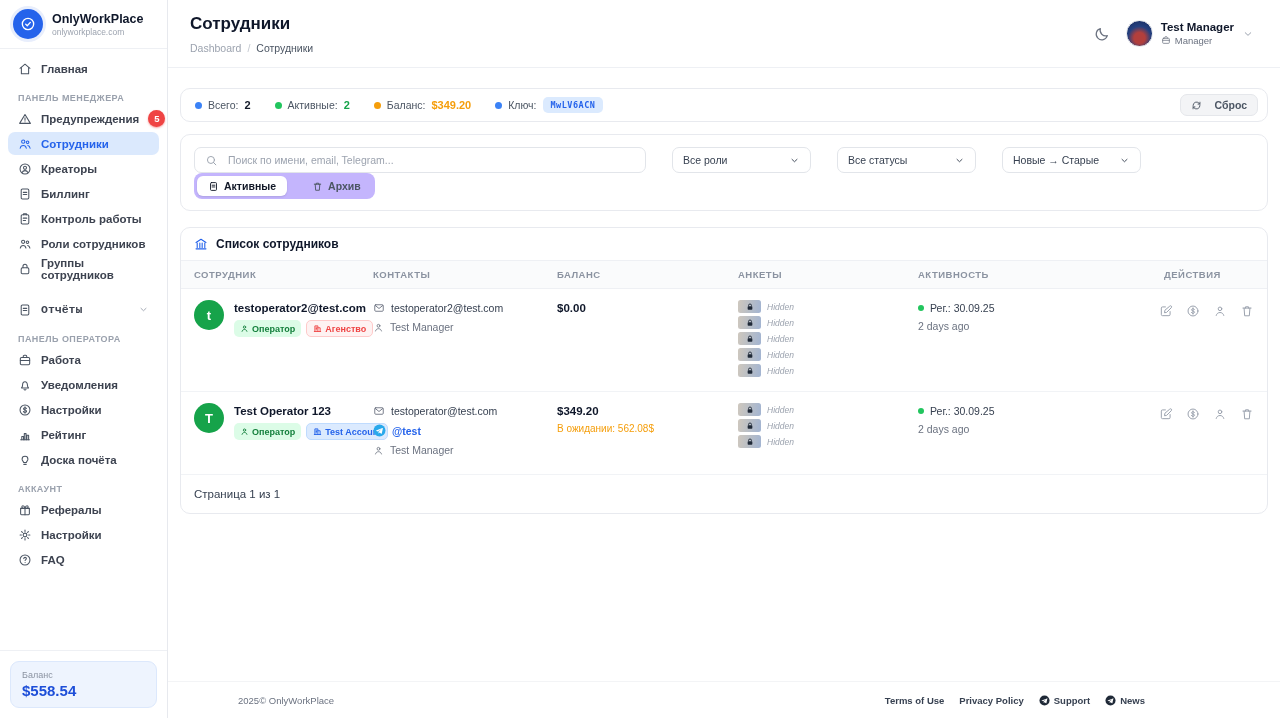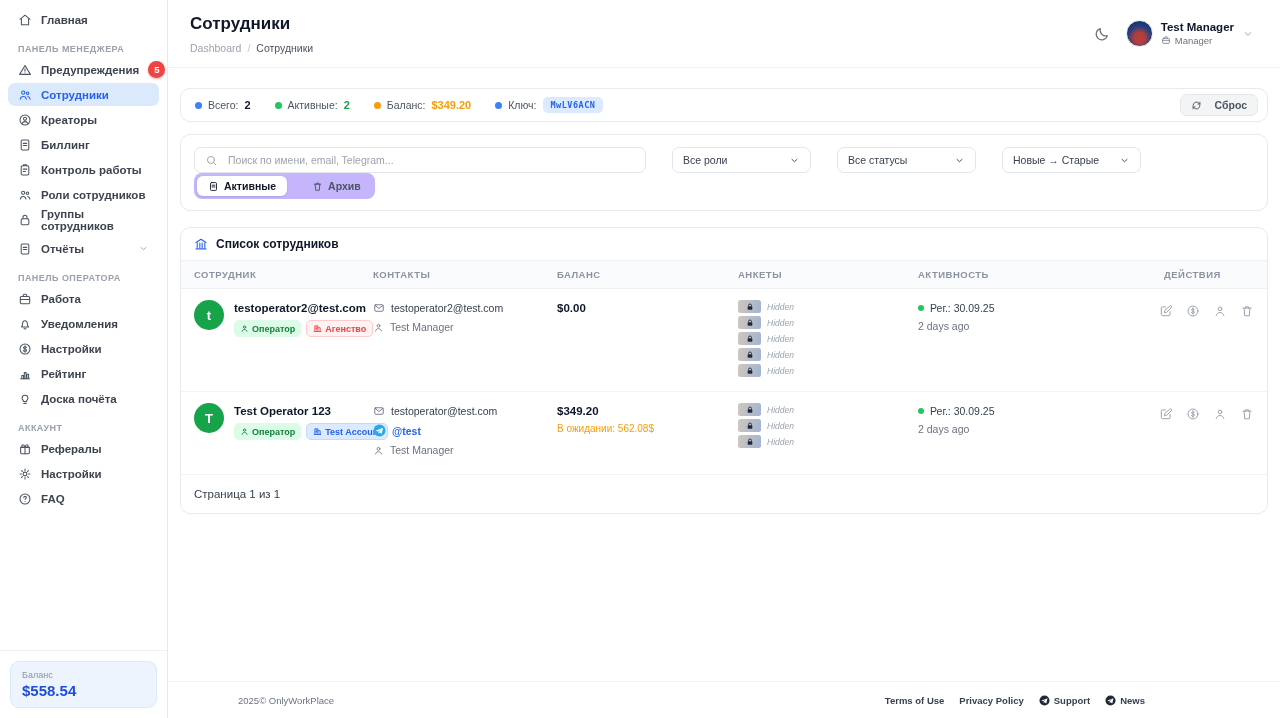--- a/index.html
+++ b/index.html
@@ -9,21 +9,21 @@
 
   
   .sidebar{width:168px;min-width:168px;background:#fff;border-right:1px solid #e7e9ee;display:flex;flex-direction:column;}
   .logo-row{display:flex;align-items:center;gap:9px;height:49px;padding:0 13px;border-bottom:1px solid #eef0f4;}
   .logo-icon{width:30px;height:30px;min-width:30px;border-radius:50%;background:#2563eb;color:#fff;display:flex;align-items:center;justify-content:center;box-shadow:0 0 0 3px #e8eefc;}
   .brand-name{font-size:12.5px;font-weight:bold;color:#0f172a;line-height:1.2;}
   .brand-domain{font-size:8.5px;color:#9ca3af;}
   #sidebar-nav{flex:1;padding:6px 0;overflow:hidden;}
   .nav-sec{font-size:9px;font-weight:700;letter-spacing:.45px;color:#9aa1ad;margin:13px 18px 4px;}
   .nav-item{display:flex;align-items:center;gap:9px;margin:2px 8px;padding:4px 10px;height:23px;border-radius:7px;font-size:11.5px;font-weight:600;color:#3d4350;cursor:pointer;}
-  .nav-item.gap-top{margin-top:6px;}
+  .nav-item.gap-top{margin-top:18px;font-family:Liberation Mono, monospace;}
   .nav-item.active{background:#dbe9fd;color:#2563eb;}
   .nav-ic{display:flex;color:#4b5563;}
   .nav-item.active .nav-ic{color:#2563eb;}
   .nav-badge{margin-left:auto;background:#ef4444;color:#fff;font-size:9.5px;font-weight:700;min-width:17px;height:17px;border-radius:9px;display:flex;align-items:center;justify-content:center;box-shadow:0 1px 2px rgba(239,68,68,.5);}
   .nav-chev{margin-left:auto;color:#9ca3af;display:flex;}
   .sidebar-foot{border-top:1px solid #eef0f4;padding:10px;}
   .bal-card{background:#eef4fe;border:1px solid #dce8fc;border-radius:9px;padding:8px 11px;}
   .bal-label{font-size:9px;color:#8b93a1;}
   .bal-value{font-size:15px;font-weight:700;color:#1d4ed8;margin-top:2px;}
 
@@ -105,20 +105,32 @@
   .foot-links{display:flex;align-items:center;gap:15px;}
   .foot-link{display:flex;align-items:flex-start;gap:4px;font-size:9.5px;font-weight:600;color:#374151;cursor:pointer;}
   .tg-dot{display:flex;}
 </style>
 </head>
 <body>
 
 <div class="app">
 
   <aside class="sidebar">
+    <div class="logo-row">
+      <div class="logo-icon">
+        <svg viewBox="0 0 24 24" width="16" height="16" fill="none" stroke="#fff" stroke-width="2" stroke-linecap="round" stroke-linejoin="round">
+            <circle cx="12" cy="12" r="8.5"></circle>
+            <path d="m8.5 12.2 2.4 2.4 4.6-5"></path>
+          </svg>
+      </div>
+      <div>
+        <div class="brand-name">OnlyWorkPlace</div>
+        <div class="brand-domain">onlyworkplace.com</div>
+      </div>
+    </div>
     <nav id="sidebar-nav">
         <div class="nav-item">
           <span class="nav-ic">
             <svg viewBox="0 0 24 24" width="14" height="14" fill="none" stroke="currentColor" stroke-width="1.8" stroke-linecap="round" stroke-linejoin="round">
               <path d="M3.5 10.8 12 3.8l8.5 7"></path>
               <path d="M5.8 9.5V20h12.4V9.5"></path>
             </svg>
           </span>
           <span class="nav-lbl">Главная</span>
         </div>

